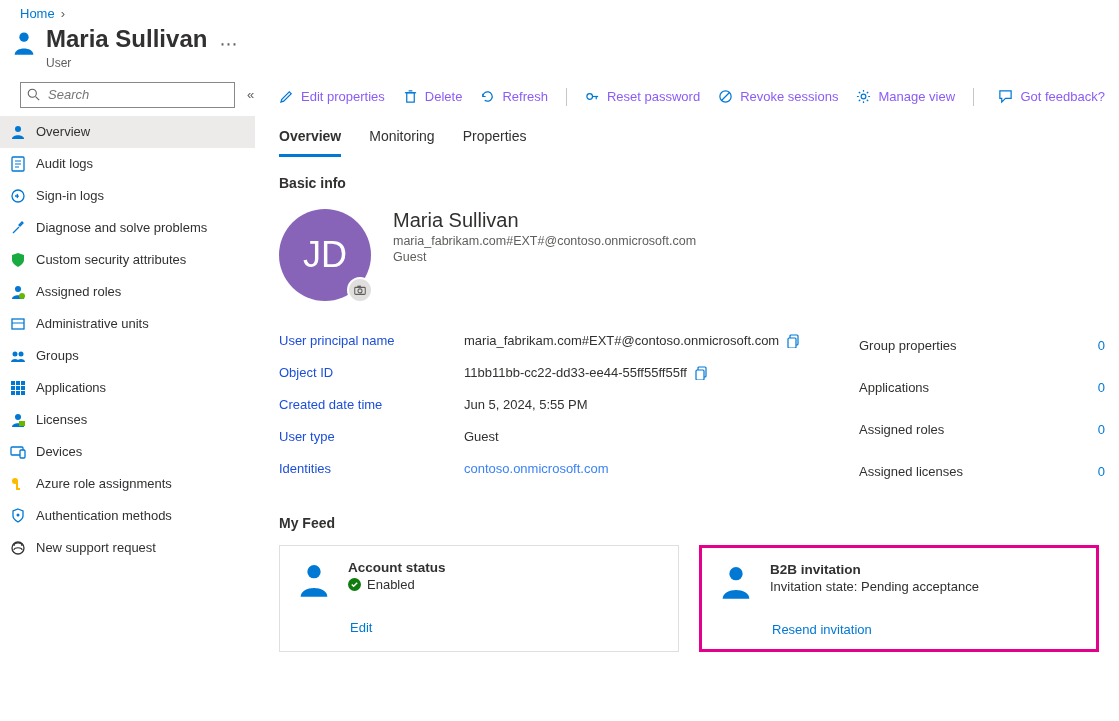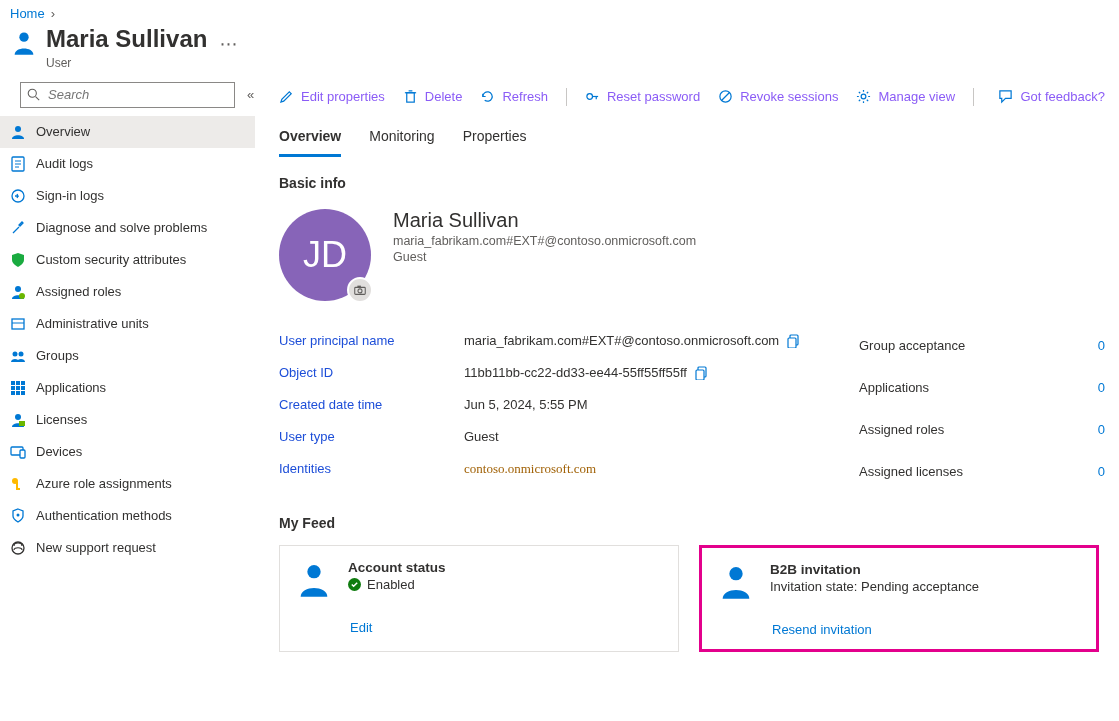--- a/index.html
+++ b/index.html
@@ -7,21 +7,21 @@
     margin: 0; padding: 0;
     font-family: "Segoe UI", Arial, sans-serif;
     font-size: 13px;
     color: #323130;
     background: #fff;
     width: 1119px;
     height: 721px;
   }
   a { color: #0078d4; text-decoration: none; cursor: pointer; }
 
-  .breadcrumb { padding: 6px 10px 2px; font-size: 13px; display:flex; align-items:center; gap:6px;}
+  .breadcrumb { padding: 6px 20px 2px; font-size: 13px; display:flex; align-items:center; gap:6px;}
   .breadcrumb .chev { color:#605e5c; }
 
   .header-row { display:flex; align-items:flex-start; padding: 2px 10px 8px; }
   .header-icon { margin-right: 8px; margin-top:4px;}
   .header-title { font-size: 24px; font-weight: 600; color:#323130; line-height:1.2;}
   .header-sub { font-size: 12px; color:#605e5c; margin-top:2px;}
   .header-more { margin-left: 12px; color:#605e5c; font-size:18px; letter-spacing:1px; align-self:flex-start; margin-top:8px; cursor:pointer;}
 
   .layout { display:flex; align-items:stretch; }
   .sidebar { width: 255px; flex:0 0 255px; padding: 0 0 0 0;}
@@ -54,21 +54,21 @@
   .avatar-cam { position:absolute; right:-2px; bottom:-2px; width:26px; height:26px; border-radius:50%; background:#e1dfdd; border:2px solid #fff; display:flex; align-items:center; justify-content:center; cursor:pointer;}
   .profile-name { font-size:20px; font-weight:400; }
   .profile-sub { font-size:12.5px; color:#605e5c; margin-top:2px;}
 
   .info-grid { display:flex; gap:40px; }
   .info-left { flex:0 0 540px; }
   .info-right { flex:1; }
   .kv-row { display:flex; align-items:center; min-height:32px; font-size:13px;}
   .kv-key { width:185px; color:#1d4ed8;}
   .kv-val { flex:1; color:#323130; display:flex; align-items:center; gap:8px;}
-  .kv-val a { color:#a16207;font-family:Liberation Serif, serif; }
+  .kv-val a { color:#3b82f6; }
   .copy-btn { color:#0078d4; cursor:pointer; display:inline-flex;}
 
   .side-kv { display:flex; align-items:center; min-height:42px; font-size:13px;}
   .side-kv .k { flex:1; }
   .side-kv .v { color:#0078d4; width:24px; text-align:right;}
 
   .feed-title { font-weight:600; font-size:14px; margin:22px 0 14px;}
   .cards-row { display:flex; gap:20px; }
   .card { border:1px solid #e1dfdd; padding:14px 14px 12px; flex:1; max-width:400px;}
   .card.highlight { border:3px solid #e3008c; }
@@ -403,21 +403,21 @@
         </div>
         <div class="kv-row">
           <div class="kv-key">Identities</div>
           <div class="kv-val">
               <a>contoso.onmicrosoft.com</a>
             </div>
         </div>
       </div>
       <div class="info-right">
         <div class="side-kv">
-            <span class="k">Group acceptance</span>
+            <span class="k">Group properties</span>
             <a class="v">0</a>
           </div>
         <div class="side-kv">
             <span class="k">Applications</span>
             <a class="v">0</a>
           </div>
         <div class="side-kv">
             <span class="k">Assigned roles</span>
             <a class="v">0</a>
           </div>

